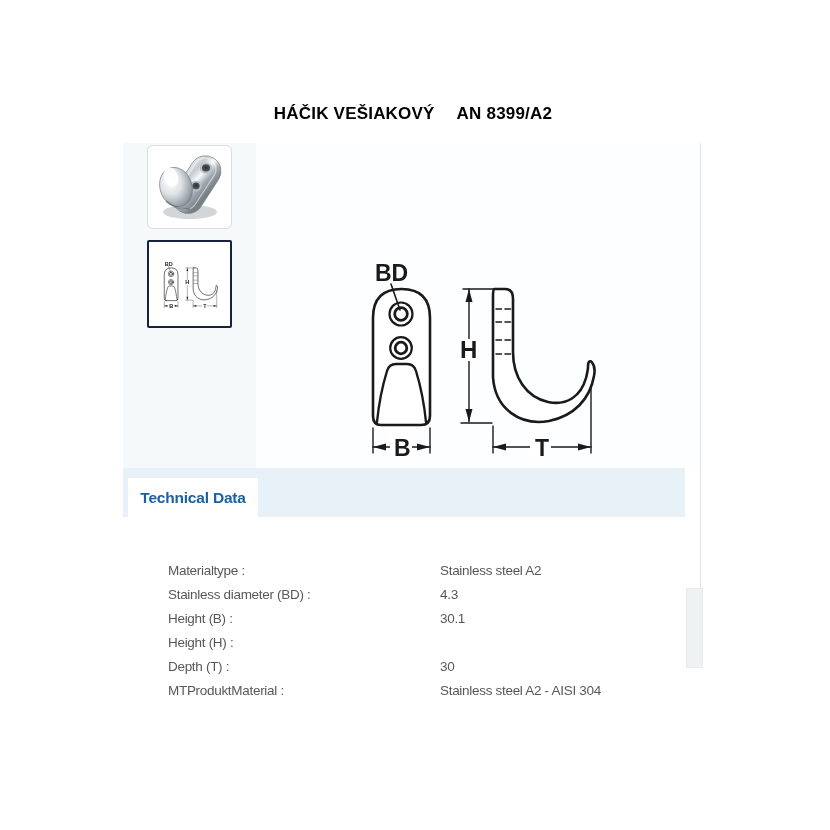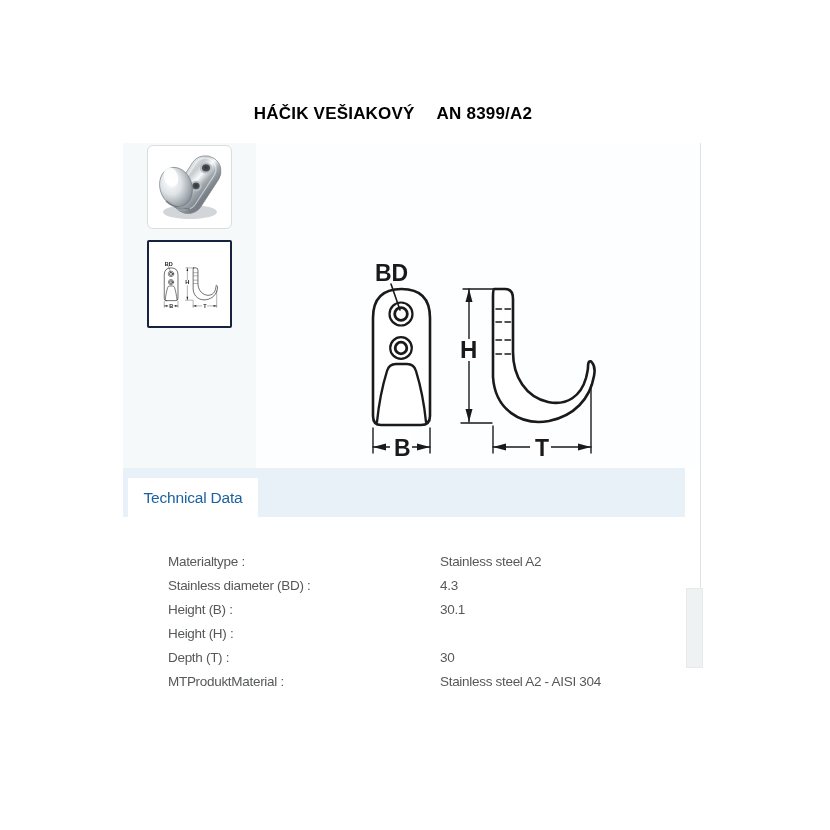--- a/index.html
+++ b/index.html
@@ -4,20 +4,21 @@
 <style>
   html,body{margin:0;padding:0;}
   body{
     width:830px;height:830px;background:#ffffff;position:relative;
     font-family:"Liberation Sans", sans-serif;overflow:hidden;
   }
   .title{
     position:absolute;left:0;top:104px;width:786px;margin:0;
     text-align:center;font-size:17px;font-weight:bold;color:#000;
     letter-spacing:.2px;
+    padding-left:20px;
   }
   .title .gap{display:inline-block;width:22px;}
   
   .sidebar{
     position:absolute;left:123px;top:143px;width:133px;height:325px;
     background:#f5f9fa;
   }
   .thumb{position:absolute;left:24px;background:#fff;box-sizing:border-box;cursor:pointer;}
   .thumb.photo{top:2px;width:85px;height:84px;border:1px solid #dcdddd;border-radius:6px;overflow:hidden;}
   .thumb.drawing{top:97px;width:85px;height:88px;border:2px solid #17233e;border-radius:2px;}
@@ -36,29 +37,29 @@
   .tabstrip{
     position:absolute;left:123px;top:468px;width:562px;height:49px;
     background:#e9f1f8;
   }
   .tab{
     position:absolute;left:5px;top:10px;width:130px;height:39px;
     background:#ffffff;display:flex;align-items:center;justify-content:center;
     cursor:pointer;
   }
   .tab span{
-    font-size:15.5px;font-weight:normal;color:#1b609f;letter-spacing:-0.2px;
+    font-size:15.5px;font-weight:bold;color:#1b609f;letter-spacing:-0.2px;
   }
   .scroll-thumb{
     position:absolute;left:686px;top:588px;width:17px;height:80px;
     background:#eef2f3;border:1px solid #e5eaeb;box-sizing:border-box;
   }
   
   .table{position:absolute;left:168px;top:554px;width:480px;}
-  .trow{height:24px;display:flex;align-items:flex-start;}
+  .trow{height:24px;display:flex;align-items:flex-end;}
   .tlabel,.tvalue{
     font-size:13.5px;color:#56585a;letter-spacing:-0.3px;
   }
   .tlabel{width:272px;flex:0 0 272px;}
   .tvalue{flex:1;}
   
   text.dim{
     font-family:"Liberation Sans", sans-serif;
     font-weight:600;fill:#1a1a1a;
   }

